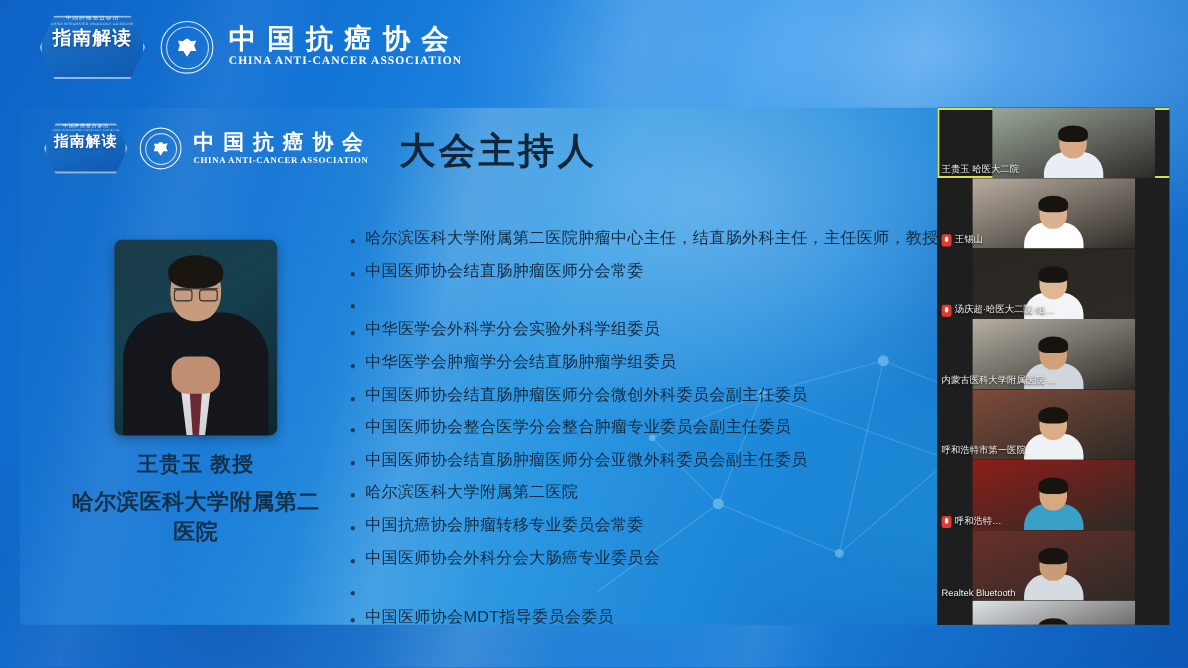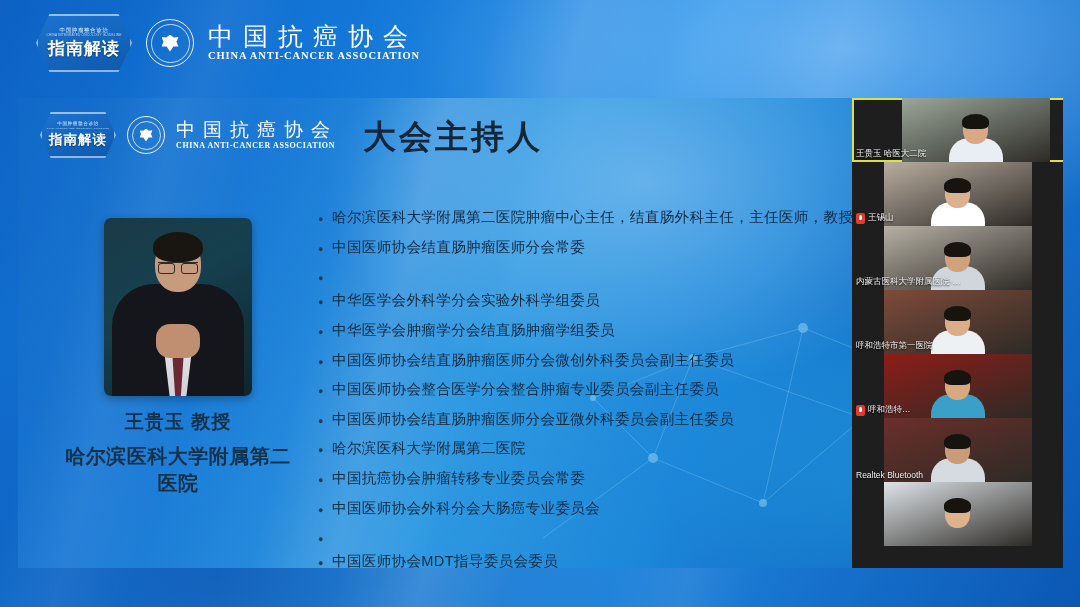--- a/index.html
+++ b/index.html
@@ -22,38 +22,38 @@
       linear-gradient(106deg, rgba(255,255,255,0) 62%, rgba(255,255,255,.07) 68%, rgba(255,255,255,0) 74%),
       linear-gradient(106deg, rgba(255,255,255,0) 12%, rgba(255,255,255,.06) 18%, rgba(255,255,255,0) 24%);
   }
 
   
   .topbar{position:absolute;left:0;top:0;width:1080px;height:90px;overflow:hidden;}
   .topbar-inner{position:absolute;left:36px;top:14px;display:flex;align-items:center;gap:14px;}
 
   
   .hexbadge{position:relative;width:96px;height:58px;display:flex;flex-direction:column;
-    align-items:center;justify-content:center;
+    align-items:center;
     background:linear-gradient(160deg,#1c74cf,#0e59ae);
     clip-path:polygon(14% 0,86% 0,100% 50%,86% 100%,14% 100%,0 50%);
     box-shadow:inset 0 0 0 2px rgba(255,255,255,.55);}
   .hexbadge .hb-sm{font-size:5.5px;color:#eaf4ff;letter-spacing:.6px;line-height:1;white-space:nowrap;}
   .hexbadge .hb-sm2{font-size:3.2px;color:#bcd9f5;letter-spacing:.2px;line-height:1;margin-top:1px;white-space:nowrap;
     transform:scaleY(.9);}
   .hexbadge .hb-big{font-size:17px;font-weight:bold;color:#ffffff;letter-spacing:1px;line-height:1.1;margin-top:2px;
     text-shadow:0 1px 2px rgba(0,0,0,.35);white-space:nowrap;}
 
   
   .seal{width:46px;height:46px;border-radius:50%;border:1.6px solid rgba(255,255,255,.9);
     position:relative;display:flex;align-items:center;justify-content:center;flex:none;}
   .seal:before{content:"";position:absolute;inset:3.5px;border-radius:50%;border:1px solid rgba(255,255,255,.75);}
   .seal .seal-core{width:17px;height:17px;border-radius:3px;background:#fff;
     clip-path:polygon(50% 0,72% 18%,100% 14%,88% 42%,100% 70%,70% 70%,50% 100%,30% 70%,0 70%,12% 42%,0 14%,28% 18%);}
   .caca-text{display:flex;flex-direction:column;justify-content:center;}
-  .caca-cn{font-size:25px;font-weight:normal;color:#fff;letter-spacing:10px;line-height:1.1;white-space:nowrap;}
+  .caca-cn{font-size:25px;font-weight:bold;color:#fff;letter-spacing:10px;line-height:1.1;white-space:nowrap;}
   .caca-en{font-size:10.5px;font-weight:bold;color:#fff;letter-spacing:.9px;line-height:1.2;white-space:nowrap;
     font-family:"Liberation Serif","DejaVu Serif",serif;}
 
   
   .slide{position:absolute;left:18px;top:98px;width:1045px;height:470px;overflow:hidden;
     background:
       radial-gradient(ellipse 420px 300px at 86% 78%, rgba(40,180,235,.45) 0%, rgba(40,180,235,0) 60%),
       radial-gradient(ellipse 520px 340px at 60% 18%, rgba(175,215,250,.45) 0%, rgba(175,215,250,0) 62%),
       linear-gradient(112deg,#1168c7 0%,#1a7ad6 22%,#2f9ae2 46%,#1c86d8 66%,#0f63bd 88%,#0b539f 100%);
   }
@@ -283,20 +283,34 @@
             <div class="hr"></div>
           </div>
         </div>
         <div class="label">
           <span class="mic"></span>
           <span class="nm">王锡山</span>
         </div>
       </div>
       <div class="tile">
         <div class="vid">
+          <div class="bgimg" style="background:linear-gradient(160deg,#2a2520,#2d2a26)"></div>
+          <div class="person">
+            <div class="b" style="background:#f2f4f6"></div>
+            <div class="h" style="background:#e0b793"></div>
+            <div class="hr"></div>
+          </div>
+        </div>
+        <div class="label">
+          <span class="mic"></span>
+          <span class="nm">汤庆超·哈医大二院·结…</span>
+        </div>
+      </div>
+      <div class="tile">
+        <div class="vid">
           <div class="bgimg" style="background:linear-gradient(160deg,#b6b0a4,#2d2a26)"></div>
           <div class="person">
             <div class="b" style="background:#cfd6dc"></div>
             <div class="h" style="background:#d2a17c"></div>
             <div class="hr"></div>
           </div>
         </div>
         <div class="label">
           <span class="nm">内蒙古医科大学附属医院·…</span>
         </div>

